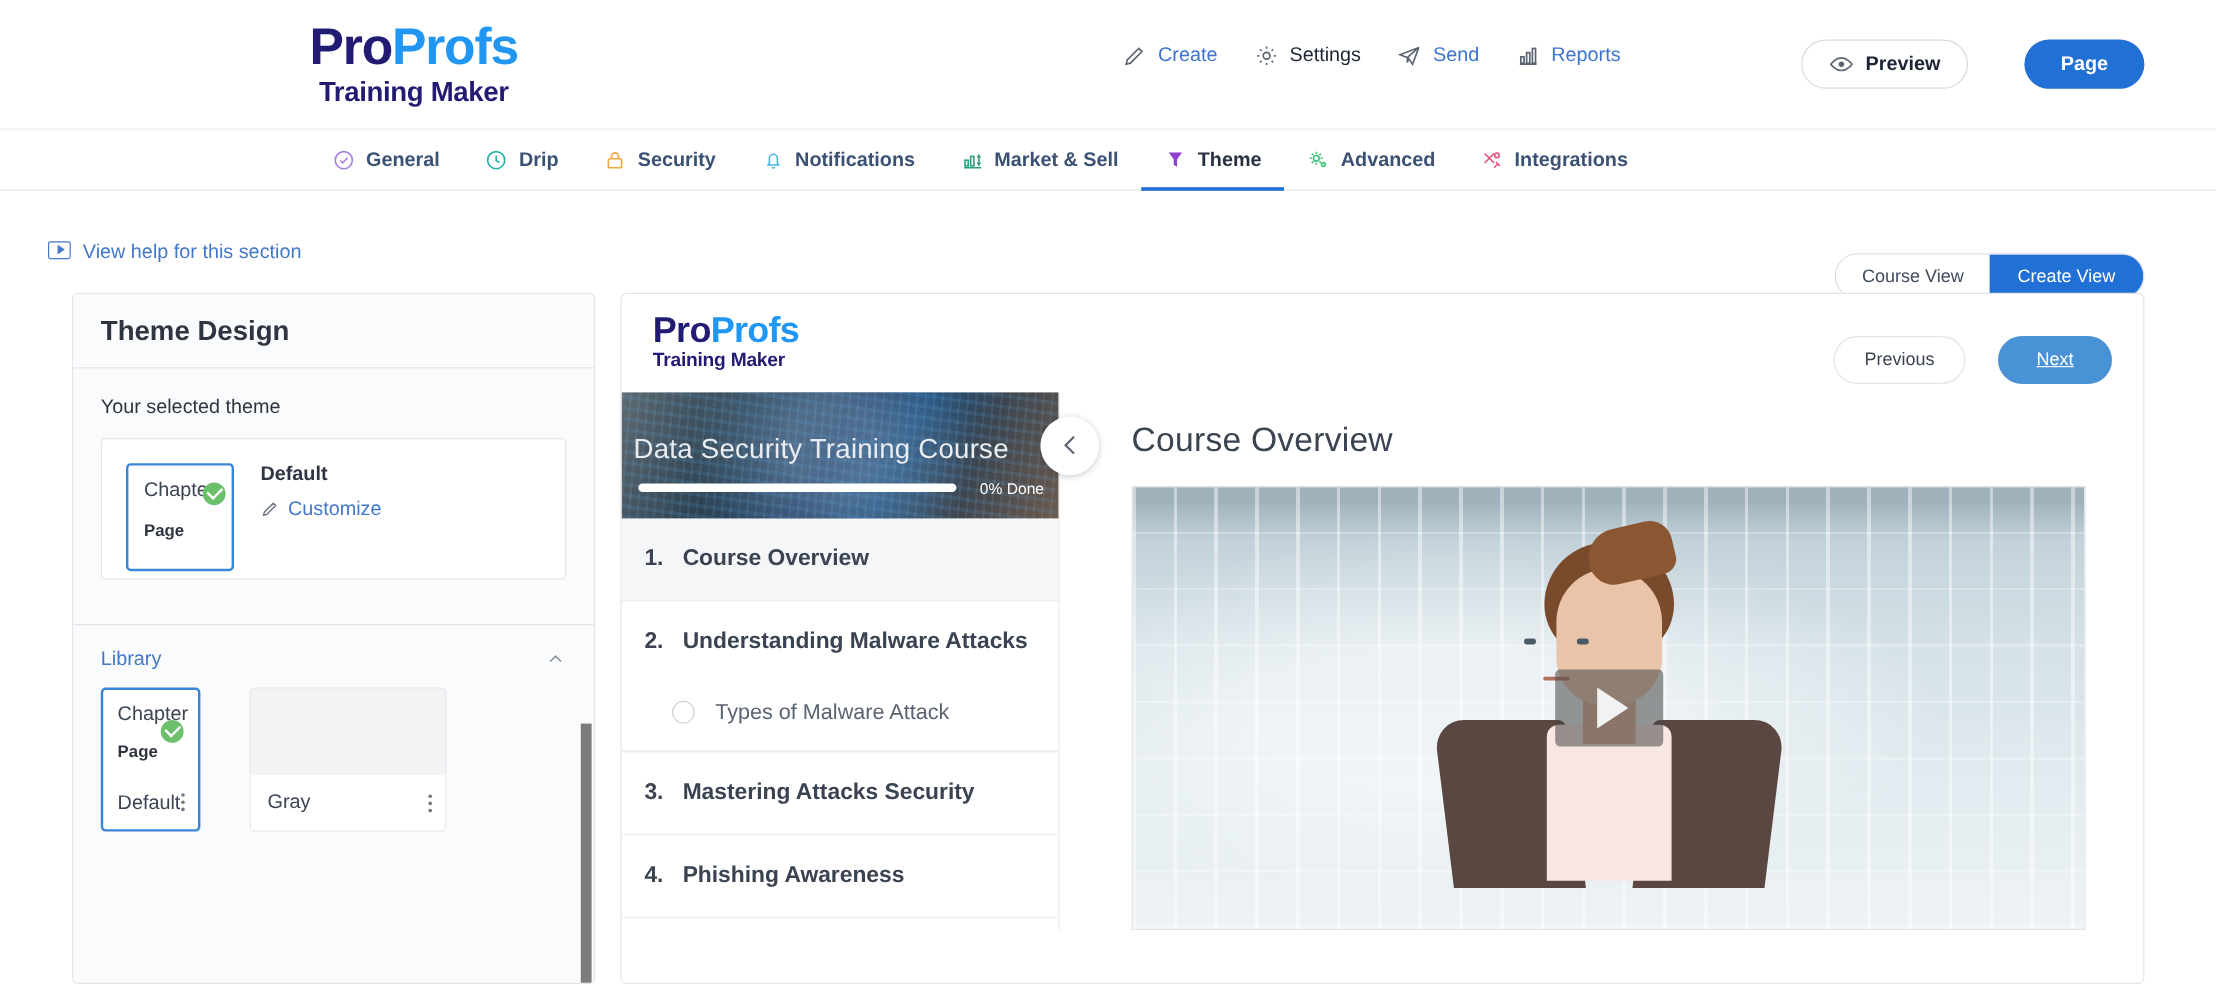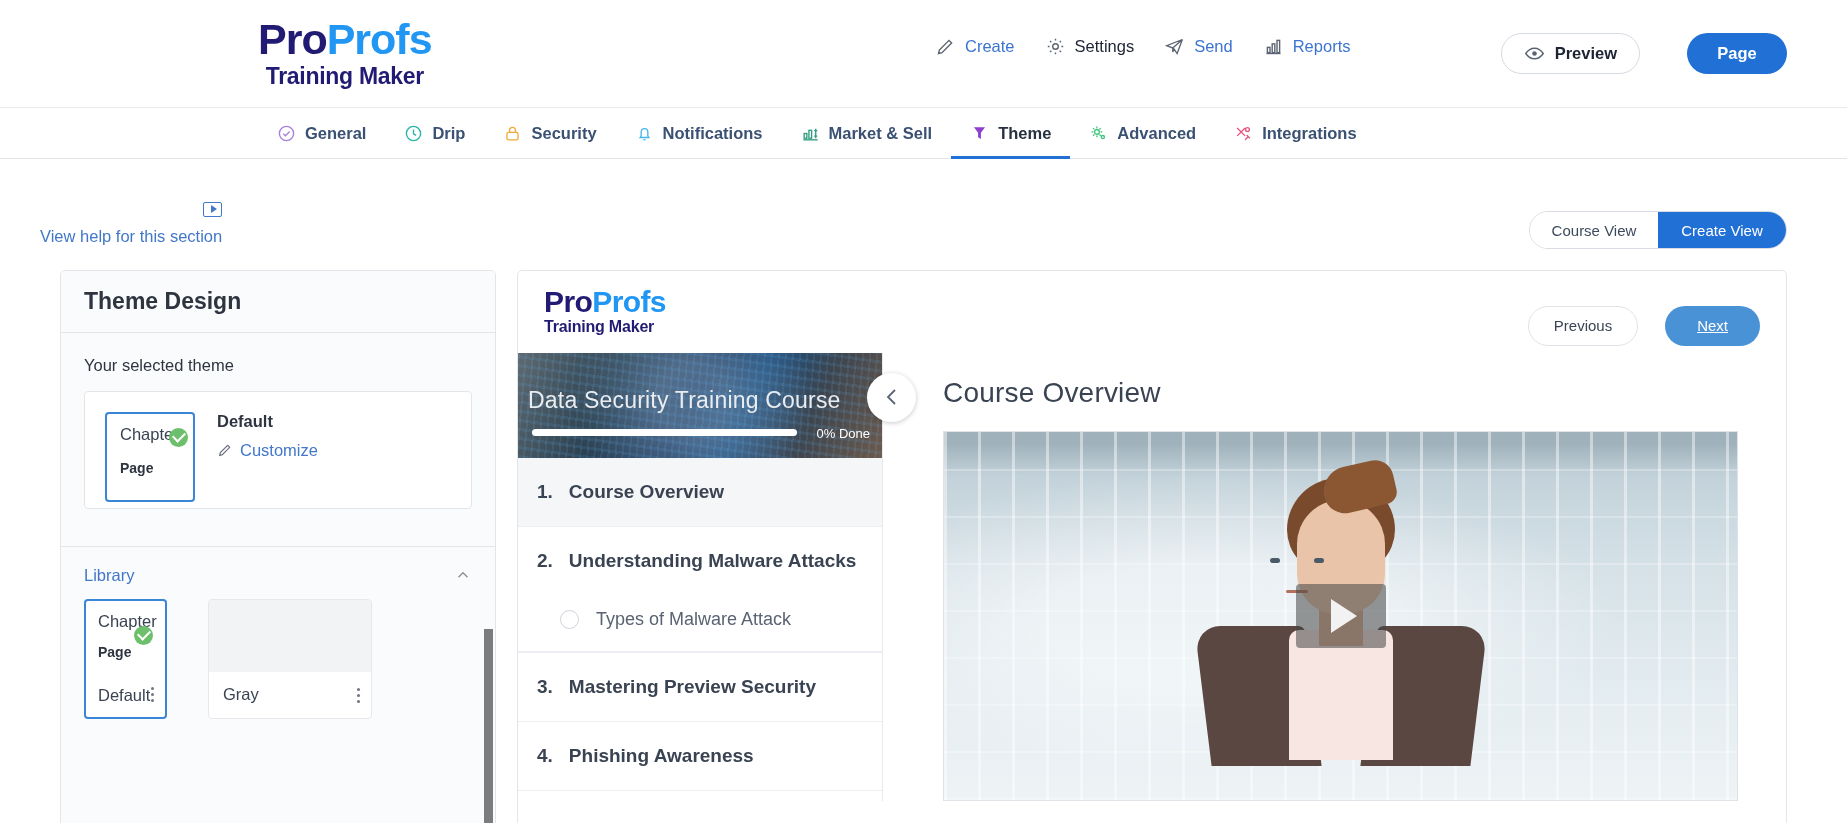--- a/index.html
+++ b/index.html
@@ -69,21 +69,21 @@
   }
   .tab.active { color: #28313f; }
   .tab.active::after {
     content:""; position:absolute; left:0; right:0; bottom:-1px;
     height: 3px; background: #2070d6;
   }
   .tab .ico { width: 19px; height: 19px; }
 
   
   .helprow { padding: 40px 0 0 40px; }
-  .helplink { display:inline-flex; align-items:flex-end; gap:10px; font-size:16.5px; color:#4277c9; cursor:pointer;flex-direction:column;}
+  .helplink { display:inline-flex; align-items:flex-start; gap:10px; font-size:16.5px; color:#4277c9; cursor:pointer;}
   .playbox {
     width:19px; height:15px; border:1.5px solid #4277c9; border-radius:2px;
     display:flex;align-items:center;justify-content:center;
   }
   .playbox i { width:0;height:0;border-left:6px solid #4277c9;border-top:4px solid transparent;border-bottom:4px solid transparent; margin-left:2px;}
 
   
   .viewtoggle {
     position:absolute; right: 60px; top: 211px;
     display:flex; border:1px solid #d9dde3; border-radius: 20px; overflow:hidden;
@@ -518,21 +518,21 @@
               <span>Understanding Malware Attacks</span>
             </div>
             <div class="osub">
               <span class="radio"></span>
               <span>Types of Malware Attack</span>
             </div>
           </div>
 
           <div class="oitem">
             <span class="num">3.</span>
-            <span>Mastering Preview Security</span>
+            <span>Mastering Attacks Security</span>
           </div>
 
           <div class="oitem">
             <span class="num">4.</span>
             <span>Phishing Awareness</span>
           </div>
         </div>
       </div>
 
       <div class="content">

